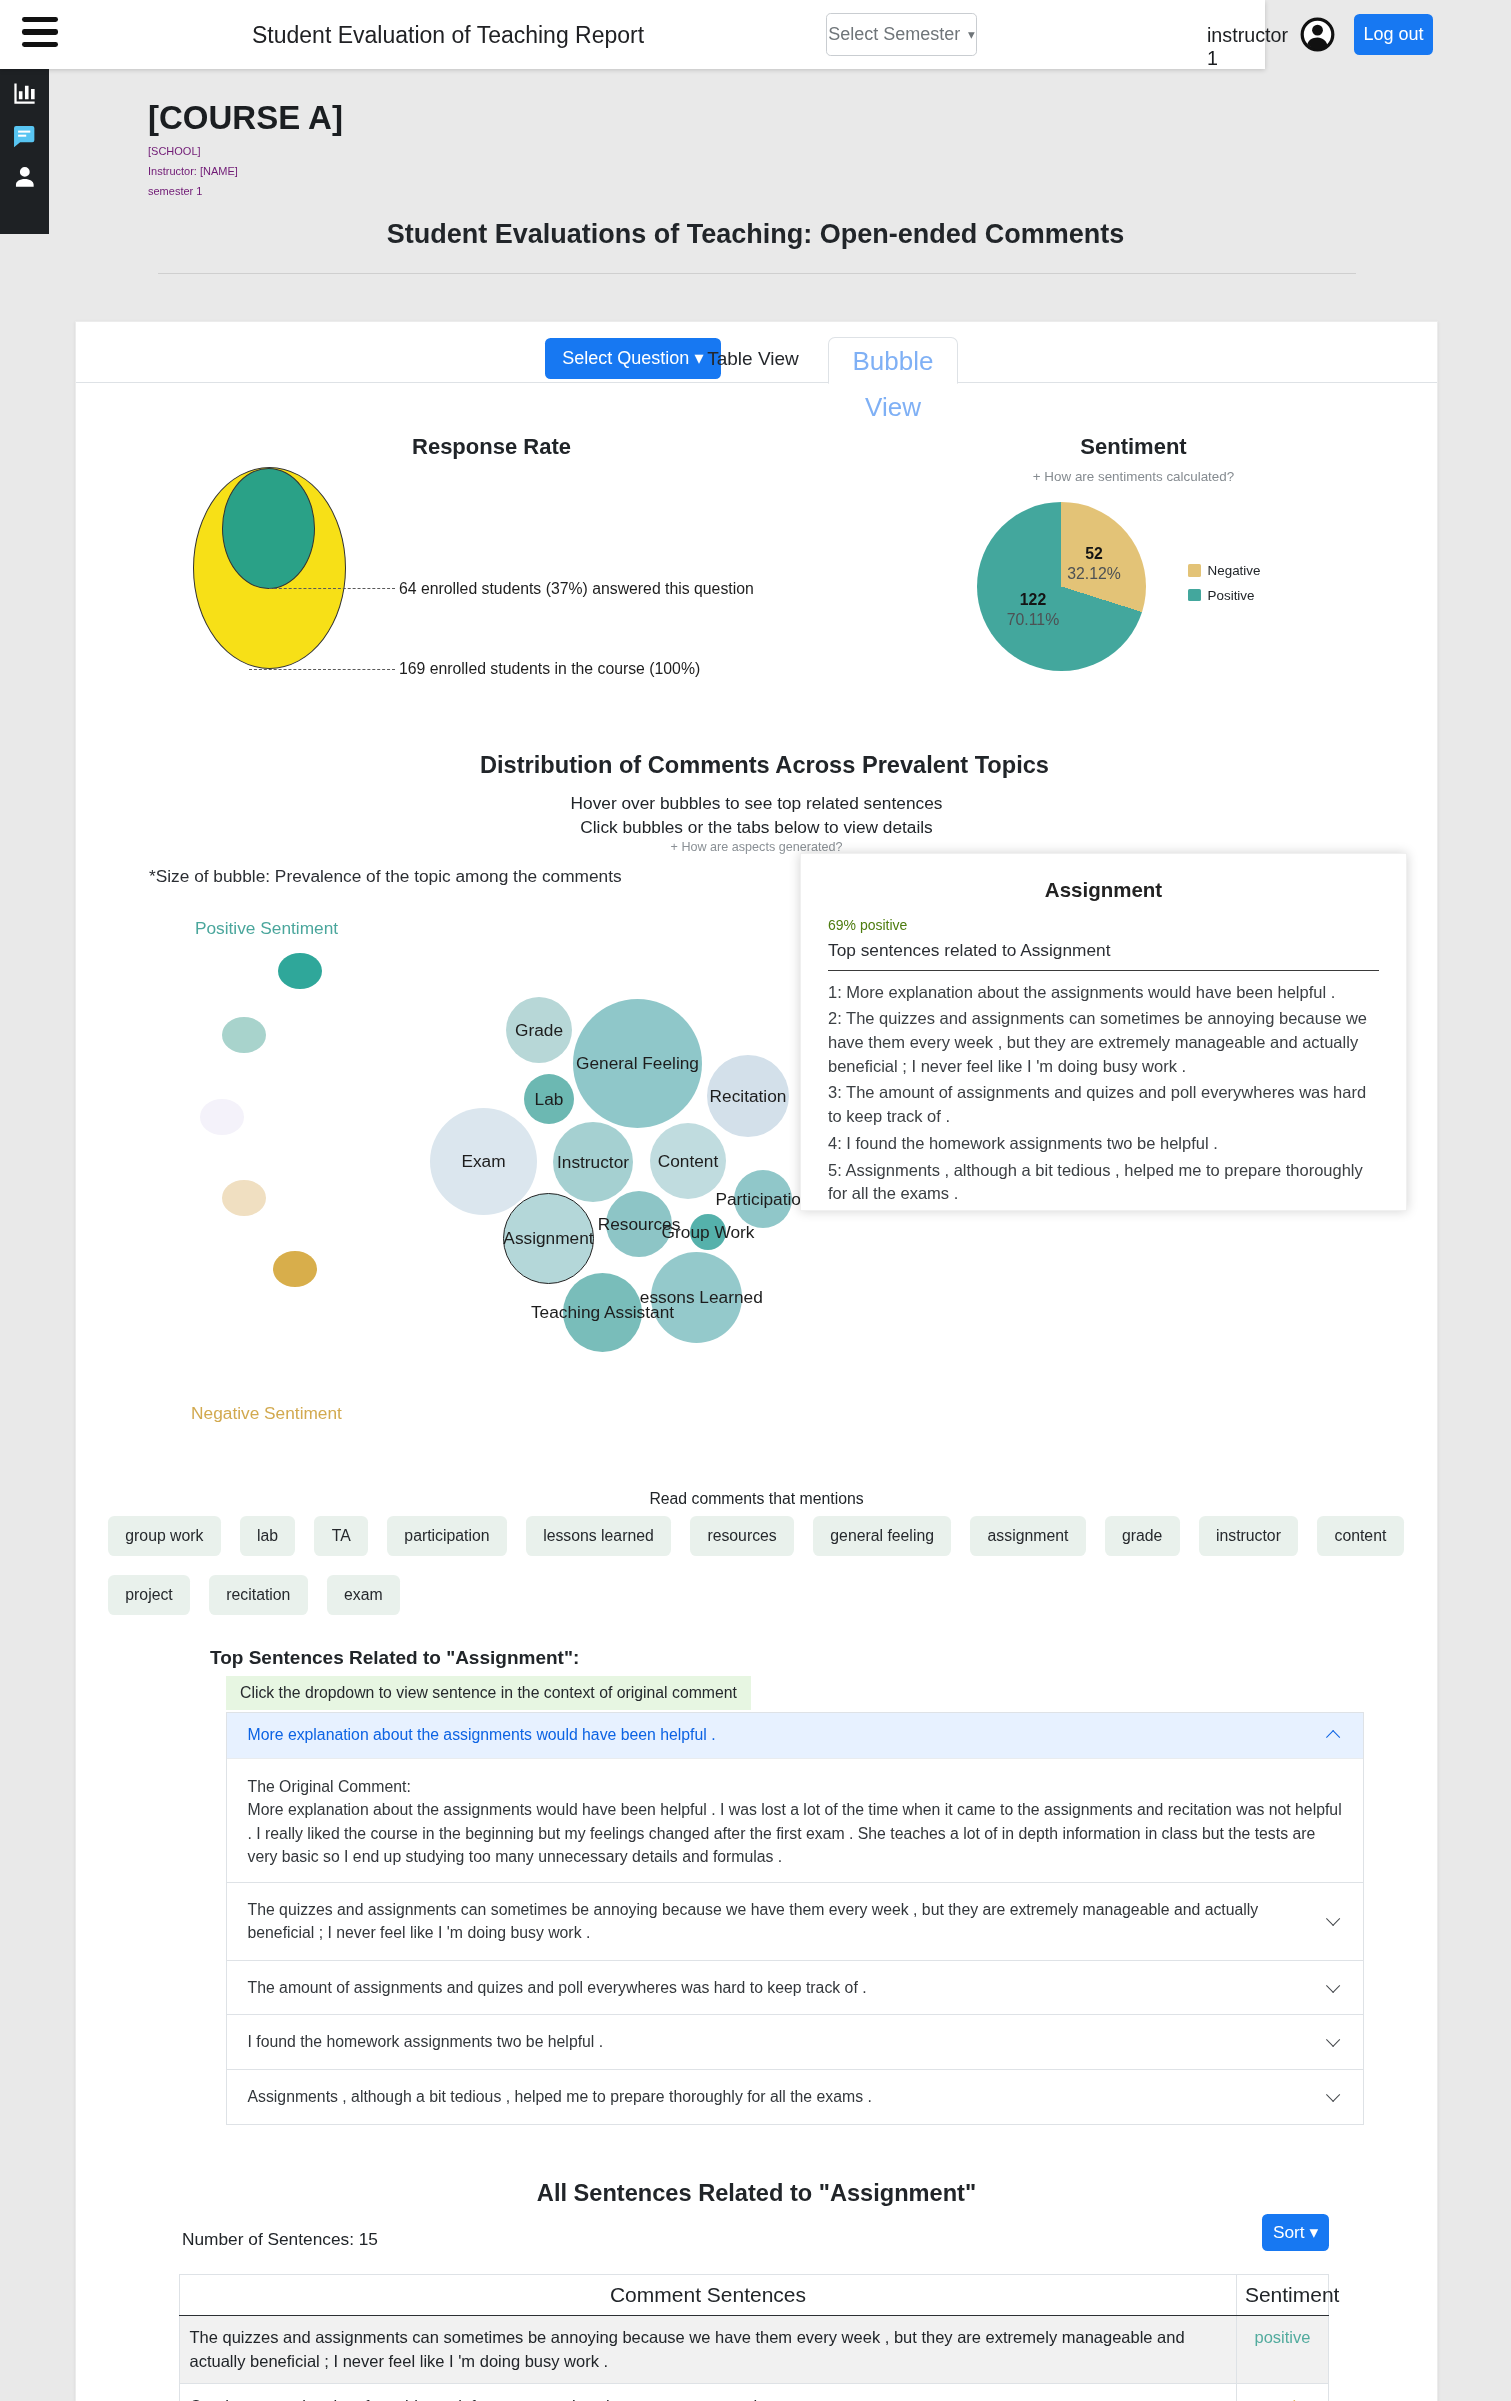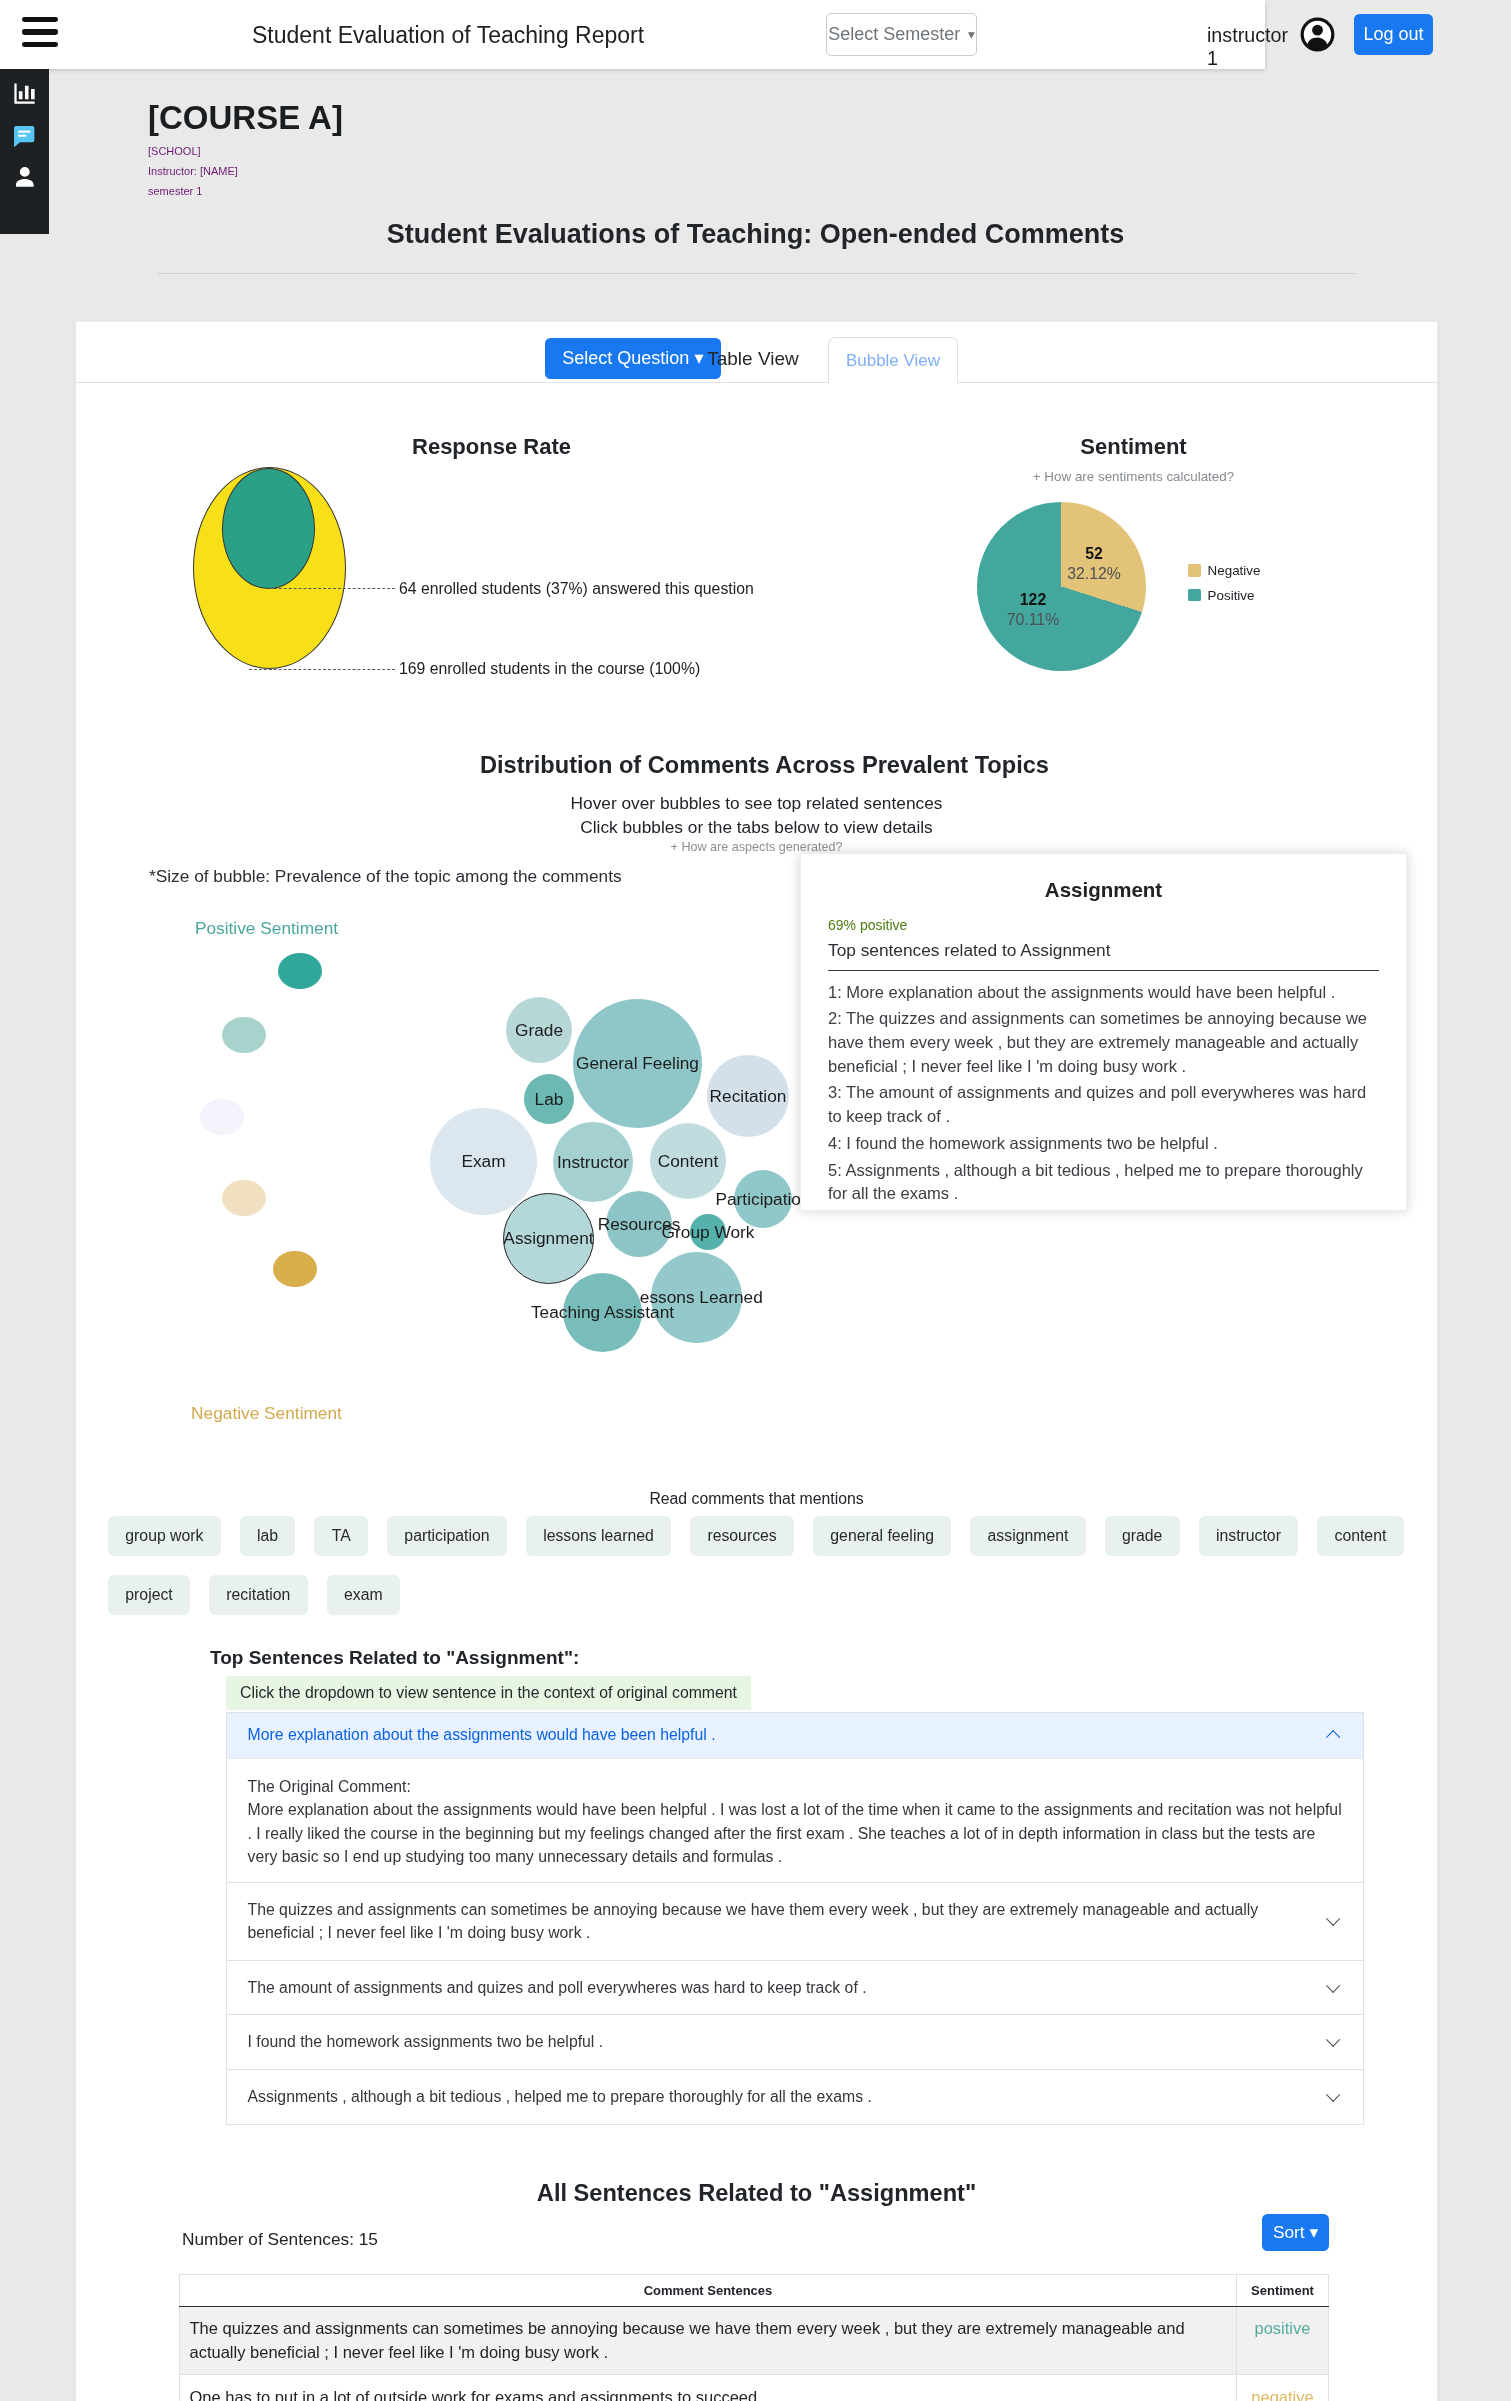--- a/index.html
+++ b/index.html
@@ -35,21 +35,21 @@
   
   .card{position:absolute;left:75px;top:321px;width:1361px;height:2111px;background:#fff;
     border:0.8px solid #ececec;box-shadow:0 0.8px 3.2px rgba(0,0,0,.08);}
   .card *{box-sizing:border-box;}
   .tabs-row{position:absolute;left:0;top:0;width:100%;height:61px;border-bottom:0.8px solid #dee2e6;}
   .select-q-btn{position:absolute;left:469px;top:15.8px;height:41px;padding:0 17.3px;background:#1778f2;
     color:#fff;border:none;border-radius:5.5px;font-size:18px;font-family:inherit;}
   .tab-plain{position:absolute;left:622px;top:15.8px;width:110px;height:41px;line-height:41px;
     text-align:center;font-size:19px;color:#24272b;cursor:pointer;}
   .tab-active{position:absolute;left:752px;top:15px;width:130px;height:47px;line-height:46px;
-    text-align:center;font-size:17px;color:#7fb0f5;background:#fff;border:0.8px solid #dee2e6;
+    text-align:center;font-size:26px;color:#7fb0f5;background:#fff;border:0.8px solid #dee2e6;
     border-bottom:0.8px solid #fff;border-radius:7px 7px 0 0;z-index:2;cursor:pointer;}
   
   .chart-title{position:absolute;font-size:22px;font-weight:700;text-align:center;width:315px;}
   .venn-yellow{position:absolute;left:117px;top:145px;width:153px;height:202px;border-radius:50%;
     background:#f7e017;border:0.8px solid #333;}
   .venn-green{position:absolute;left:146px;top:146px;width:93px;height:121px;border-radius:50%;
     background:#2aa187;border:0.8px solid #333;}
   .dash{position:absolute;border-top:1.6px dashed #5a5a5a;z-index:3;}
   .venn-note{position:absolute;font-size:15.8px;color:#1e1e1e;white-space:nowrap;z-index:3;}
   
@@ -111,21 +111,21 @@
   .chev{position:absolute;right:25px;top:50%;width:10.2px;height:10.2px;border-right:1.6px solid #44484c;
     border-bottom:1.6px solid #44484c;}
   .chev.down{transform:translateY(-70%) rotate(45deg);}
   .chev.up{transform:translateY(-30%) rotate(-135deg);border-color:#0c63e4;}
   
   .as-heading{position:absolute;left:0;top:1858px;width:1361px;text-align:center;font-size:23.6px;font-weight:700;}
   .as-count{position:absolute;left:106px;top:1907px;font-size:17.3px;}
   .sort-btn{position:absolute;left:1186px;top:1892px;width:67px;height:37px;background:#1778f2;color:#fff;
     border:none;border-radius:5.5px;font-size:17.3px;font-family:inherit;}
   .as-table{position:absolute;left:103px;top:1952px;width:1149px;border-collapse:collapse;table-layout:fixed;}
-  .as-table th{border:0.8px solid #dee2e6;border-bottom:1.6px solid #2c3034;font-size:13px;font-weight:700;
+  .as-table th{border:0.8px solid #dee2e6;border-bottom:1.6px solid #2c3034;font-size:21px;font-weight:400;
     padding:7.9px;text-align:center;}
   .as-table td{border:0.8px solid #dee2e6;font-size:16.5px;line-height:23.6px;padding:10.2px 9.5px;vertical-align:top;}
   .as-table tr.striped td{background:#f1f1f1;}
   .sent-pos{color:#52ab9e;text-align:center;}
   .sent-neg{color:#deb964;text-align:center;}
 </style>
 </head>
 <body>
 
 <div class="navbar">

